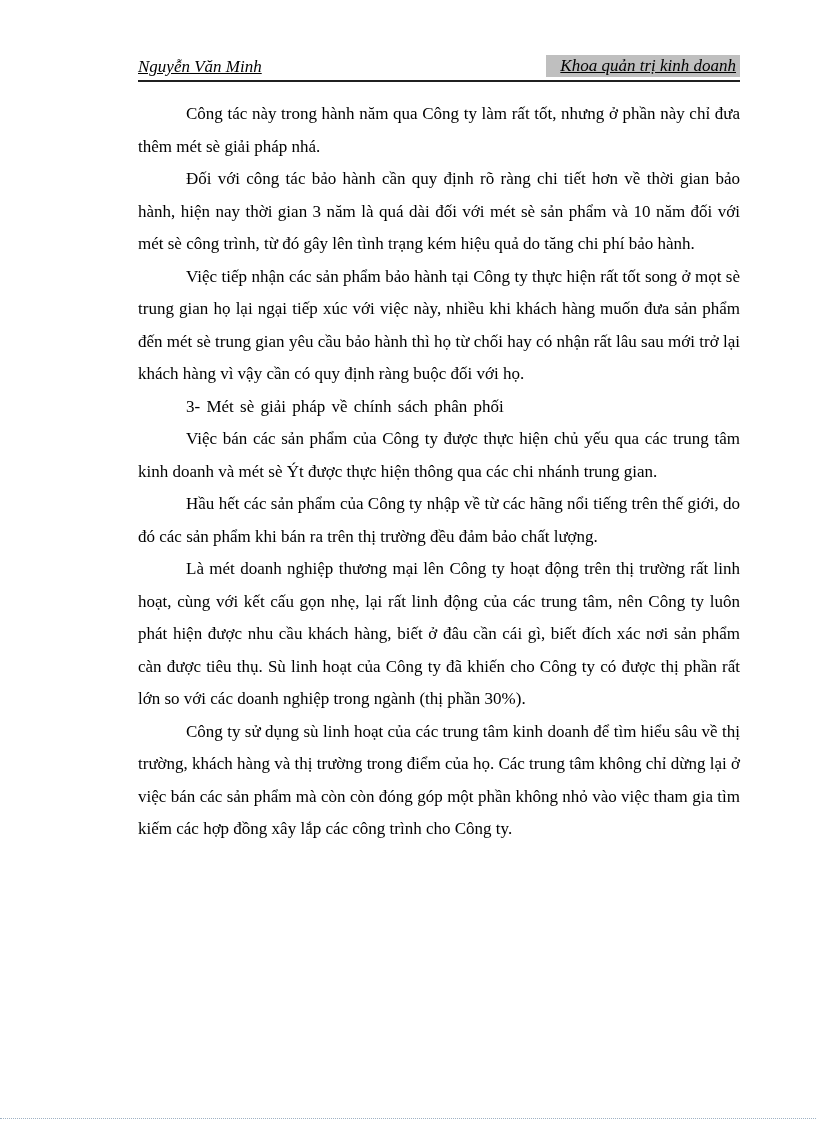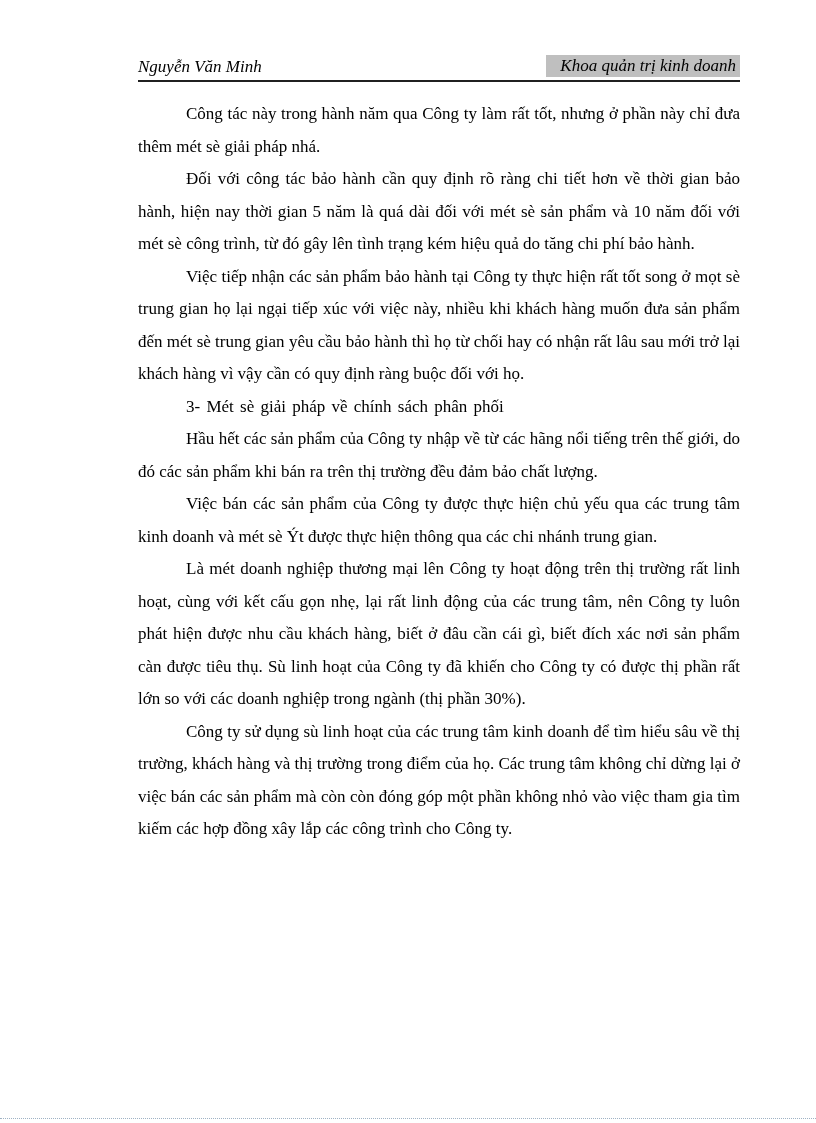--- a/index.html
+++ b/index.html
@@ -25,20 +25,21 @@
     top: 55px;
   }
   .header {
     display: flex;
     justify-content: space-between;
     align-items: flex-end;
     font-style: italic;
     font-size: 17px;
     border-bottom: 2px solid #202020;
     padding-bottom: 3px;
+    text-decoration: underline;
   }
   .header .h-left {
     white-space: nowrap;
   }
   .header .h-right {
     white-space: nowrap;
     background: #bfbfbf;
     padding: 1px 4px 1px 14px;
   }
   .body-text {
@@ -70,25 +71,25 @@
 <div class="page">
   <div class="content">
 
     <div class="header">
       <span class="h-left">Nguyễn Văn Minh</span>
       <span class="h-right">Khoa quản trị kinh doanh</span>
     </div>
 
     <div class="body-text">
       <p>Công tác này trong hành năm qua Công ty làm rất tốt, nhưng ở phần này chỉ đưa thêm mét sè giải pháp nhá.</p>
-      <p>Đối với công tác bảo hành cần quy định rõ ràng chi tiết hơn về thời gian bảo hành, hiện nay thời gian 5 năm là quá dài đối với mét sè sản phẩm và 10 năm đối với mét sè công trình, từ đó gây lên tình trạng kém hiệu quả do tăng chi phí bảo hành.</p>
+      <p>Đối với công tác bảo hành cần quy định rõ ràng chi tiết hơn về thời gian bảo hành, hiện nay thời gian 3 năm là quá dài đối với mét sè sản phẩm và 10 năm đối với mét sè công trình, từ đó gây lên tình trạng kém hiệu quả do tăng chi phí bảo hành.</p>
       <p>Việc tiếp nhận các sản phẩm bảo hành tại Công ty thực hiện rất tốt song ở mọt sè trung gian họ lại ngại tiếp xúc với việc này, nhiều khi khách hàng muốn đưa sản phẩm đến mét sè trung gian yêu cầu bảo hành thì họ từ chối hay có nhận rất lâu sau mới trở lại khách hàng vì vậy cần có quy định ràng buộc đối với họ.</p>
       <p class="heading">3- Mét sè giải pháp về chính sách phân phối</p>
+      <p>Việc bán các sản phẩm của Công ty được thực hiện chủ yếu qua các trung tâm kinh doanh và mét sè Ýt được thực hiện thông qua các chi nhánh trung gian.</p>
       <p>Hầu hết các sản phẩm của Công ty nhập về từ các hãng nổi tiếng trên thế giới, do đó các sản phẩm khi bán ra trên thị trường đều đảm bảo chất lượng.</p>
-      <p>Việc bán các sản phẩm của Công ty được thực hiện chủ yếu qua các trung tâm kinh doanh và mét sè Ýt được thực hiện thông qua các chi nhánh trung gian.</p>
       <p>Là mét doanh nghiệp thương mại lên Công ty hoạt động trên thị trường rất linh hoạt, cùng với kết cấu gọn nhẹ, lại rất linh động của các trung tâm, nên Công ty luôn phát hiện được nhu cầu khách hàng, biết ở đâu cần cái gì, biết đích xác nơi sản phẩm càn được tiêu thụ. Sù linh hoạt của Công ty đã khiến cho Công ty có được thị phần rất lớn so với các doanh nghiệp trong ngành (thị phần 30%).</p>
       <p>Công ty sử dụng sù linh hoạt của các trung tâm kinh doanh để tìm hiểu sâu về thị trường, khách hàng và thị trường trong điểm của họ. Các trung tâm không chỉ dừng lại  ở việc bán các sản phẩm mà còn còn đóng góp một phần không nhỏ vào việc tham gia tìm kiếm các hợp đồng xây lắp các công trình cho Công ty.</p>
     </div>
 
   </div>
 
   <div class="bottom-rule"></div>
 </div>
 
 </body></html>

